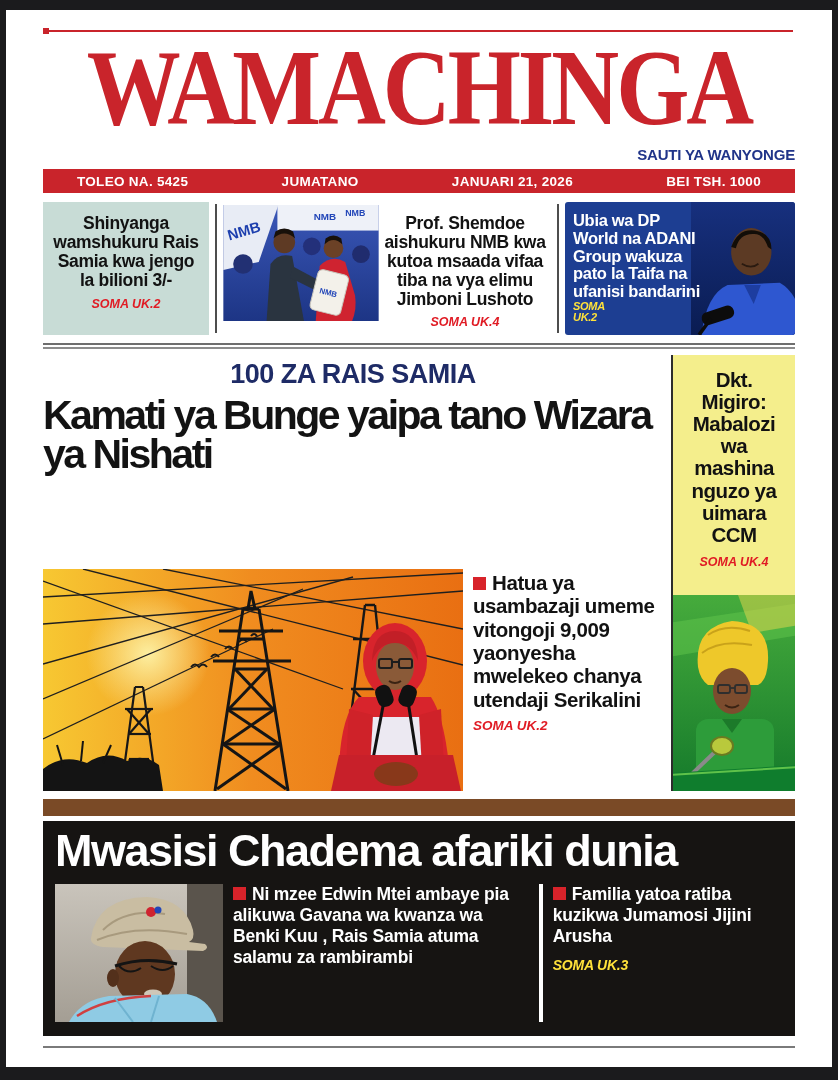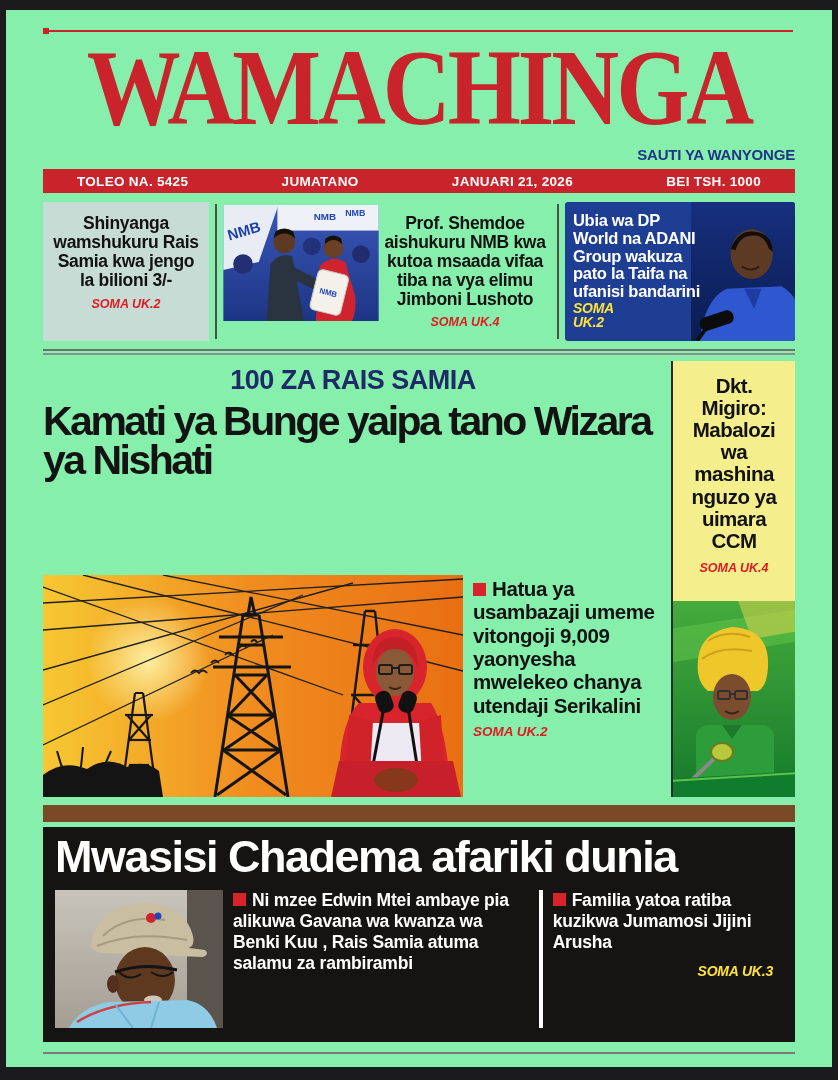--- a/index.html
+++ b/index.html
@@ -4,21 +4,21 @@
 <style>
   html,body{margin:0;padding:0;}
   body{
     width:838px;height:1080px;position:relative;
     background:#1b1b1d;
     font-family:"Liberation Sans",sans-serif;
     -webkit-font-smoothing:antialiased;
   }
   .page{
     position:absolute;left:6px;top:10px;width:826px;height:1057px;
-    background:#86efac;overflow:hidden;
+    background:#ffffff;overflow:hidden;
   }
   .content{width:752px;margin:0 auto;}
 
   
   .masthead{padding-top:20px;}
   .red-rule{height:2px;background:#c9242b;position:relative;margin:0 2px 2px;}
   .red-rule::before{content:"";position:absolute;left:-2px;top:-2px;width:6px;height:6px;background:#c9242b;}
   .title-wrap{height:104px;overflow:visible;}
   .masthead-title{
     font-family:"Liberation Serif",serif;font-weight:bold;color:#c9242b;
@@ -42,21 +42,21 @@
   .soma-red{display:block;color:#e01b24;font-style:italic;font-weight:bold;font-size:12.5px;margin-top:7px;}
   .teaser-2{flex:1;display:flex;align-items:flex-start;}
   .teaser-2 svg{width:156px;height:116px;margin-top:3px;flex:none;}
   .teaser-2-text{flex:1;text-align:center;padding:12px 4px 0;}
   .teaser-3{
     width:230px;background:#1d3e92;color:#fff;position:relative;overflow:hidden;
     border-radius:3px;box-sizing:border-box;padding:10px 8px;
   }
   .teaser-3 svg{position:absolute;right:0;top:0;height:100%;width:104px;}
   .teaser-3 .teaser-head{color:#fff;width:128px;font-size:16.5px;position:relative;z-index:2;}
-  .soma-yellow-inline{color:#ffe23a;font-style:italic;font-weight:bold;font-size:14px;display:inline-block;line-height:1;}
+  .soma-yellow-inline{color:#ffe23a;font-style:italic;font-weight:bold;font-size:11px;display:inline-block;line-height:1;}
 
   .double-rule{margin-top:8px;height:2px;border-top:2px solid #6e6e6e;border-bottom:2px solid #8c8c8c;}
 
   
   .main-row{display:flex;margin-top:6px;min-height:436px;}
   .main-left{flex:1;display:flex;flex-direction:column;padding-right:8px;min-width:0;justify-content:space-between;}
   .kicker{text-align:center;color:#1e2b66;font-size:27px;font-weight:bold;letter-spacing:-0.5px;margin-top:4px;}
   .headline{
     font-size:41px;font-weight:bold;color:#131313;letter-spacing:-2.5px;
     line-height:0.95;margin:6px 0 0;
@@ -77,21 +77,21 @@
   
   .black-section{background:#161412;color:#fff;margin-top:5px;padding:4px 12px 14px;}
   .obit-head{font-size:45px;font-weight:bold;letter-spacing:-1.5px;line-height:1.05;margin:2px 0 10px;}
   .obit-row{display:flex;align-items:stretch;margin-top:7px;}
   .mtei-svg{width:168px;height:138px;flex:none;align-self:flex-start;}
   .obit-col{padding:0 10px;font-size:17.5px;font-weight:bold;line-height:1.2;letter-spacing:-0.2px;}
   .obit-col + .obit-col{border-left:4px solid #fff;}
   .obit-col-1{flex:1.1;}
   .obit-col-2{flex:0.82;}
   .obit-col-3{flex:1.15;}
-  .soma-yellow{display:block;color:#ffe23a;font-style:italic;font-weight:bold;font-size:14px;text-align:right;margin-top:10px;}
+  .soma-yellow{display:block;color:#ffe23a;font-style:italic;font-weight:bold;font-size:14px;text-align:left;margin-top:10px;}
 
   
   .footer{
     margin-top:10px;border-top:2px solid #7a7a7a;border-bottom:4px solid #555;
     height:30px;display:flex;align-items:center;justify-content:space-between;padding:0 6px;
   }
 </style>
 </head>
 <body>
 

